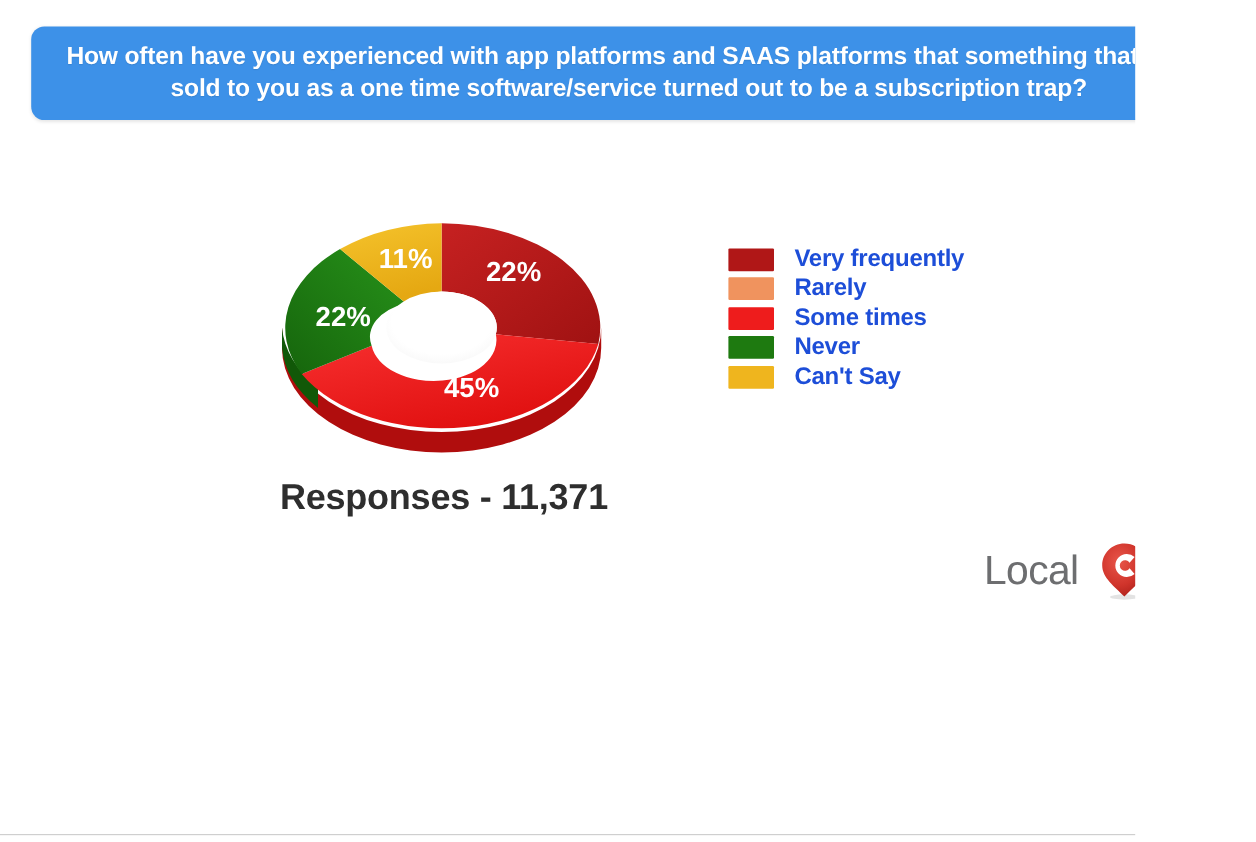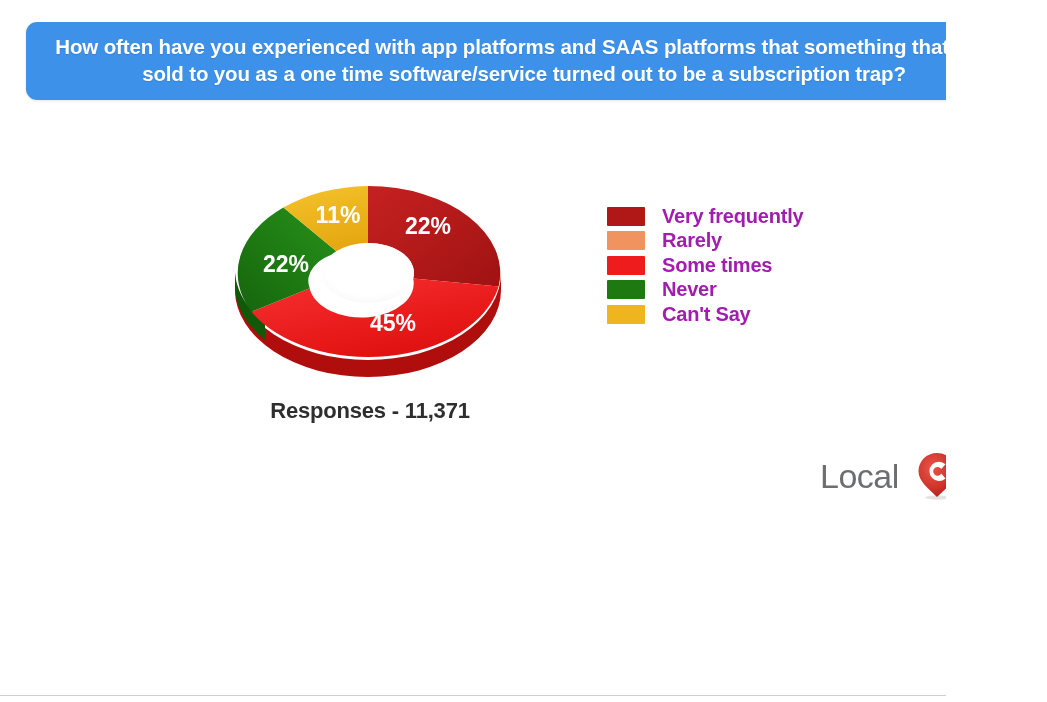--- a/index.html
+++ b/index.html
@@ -67,21 +67,21 @@
     text-anchor: middle;
     dominant-baseline: middle;
   }
 
   .responses-line {
     position: absolute;
     left: 180px;
     top: 398px;
     width: 380px;
     text-align: center;
-    font-size: 22px;
+    font-size: 30px;
     font-weight: bold;
     color: #2e2e2e;
     letter-spacing: -0.2px;
   }
 
   
   .legend {
     position: absolute;
     left: 607px;
     top: 204px;
@@ -94,21 +94,21 @@
   .legend-swatch {
     width: 38px;
     height: 19px;
     border-radius: 1px;
     flex: 0 0 auto;
   }
   .legend-label {
     margin-left: 17px;
     font-size: 20px;
     font-weight: bold;
-    color: #a21caf;
+    color: #1d4ed8;
     white-space: nowrap;
     letter-spacing: -0.2px;
   }
 
   
   .logo {
     position: absolute;
     left: 820px;
     top: 452px;
     display: flex;

